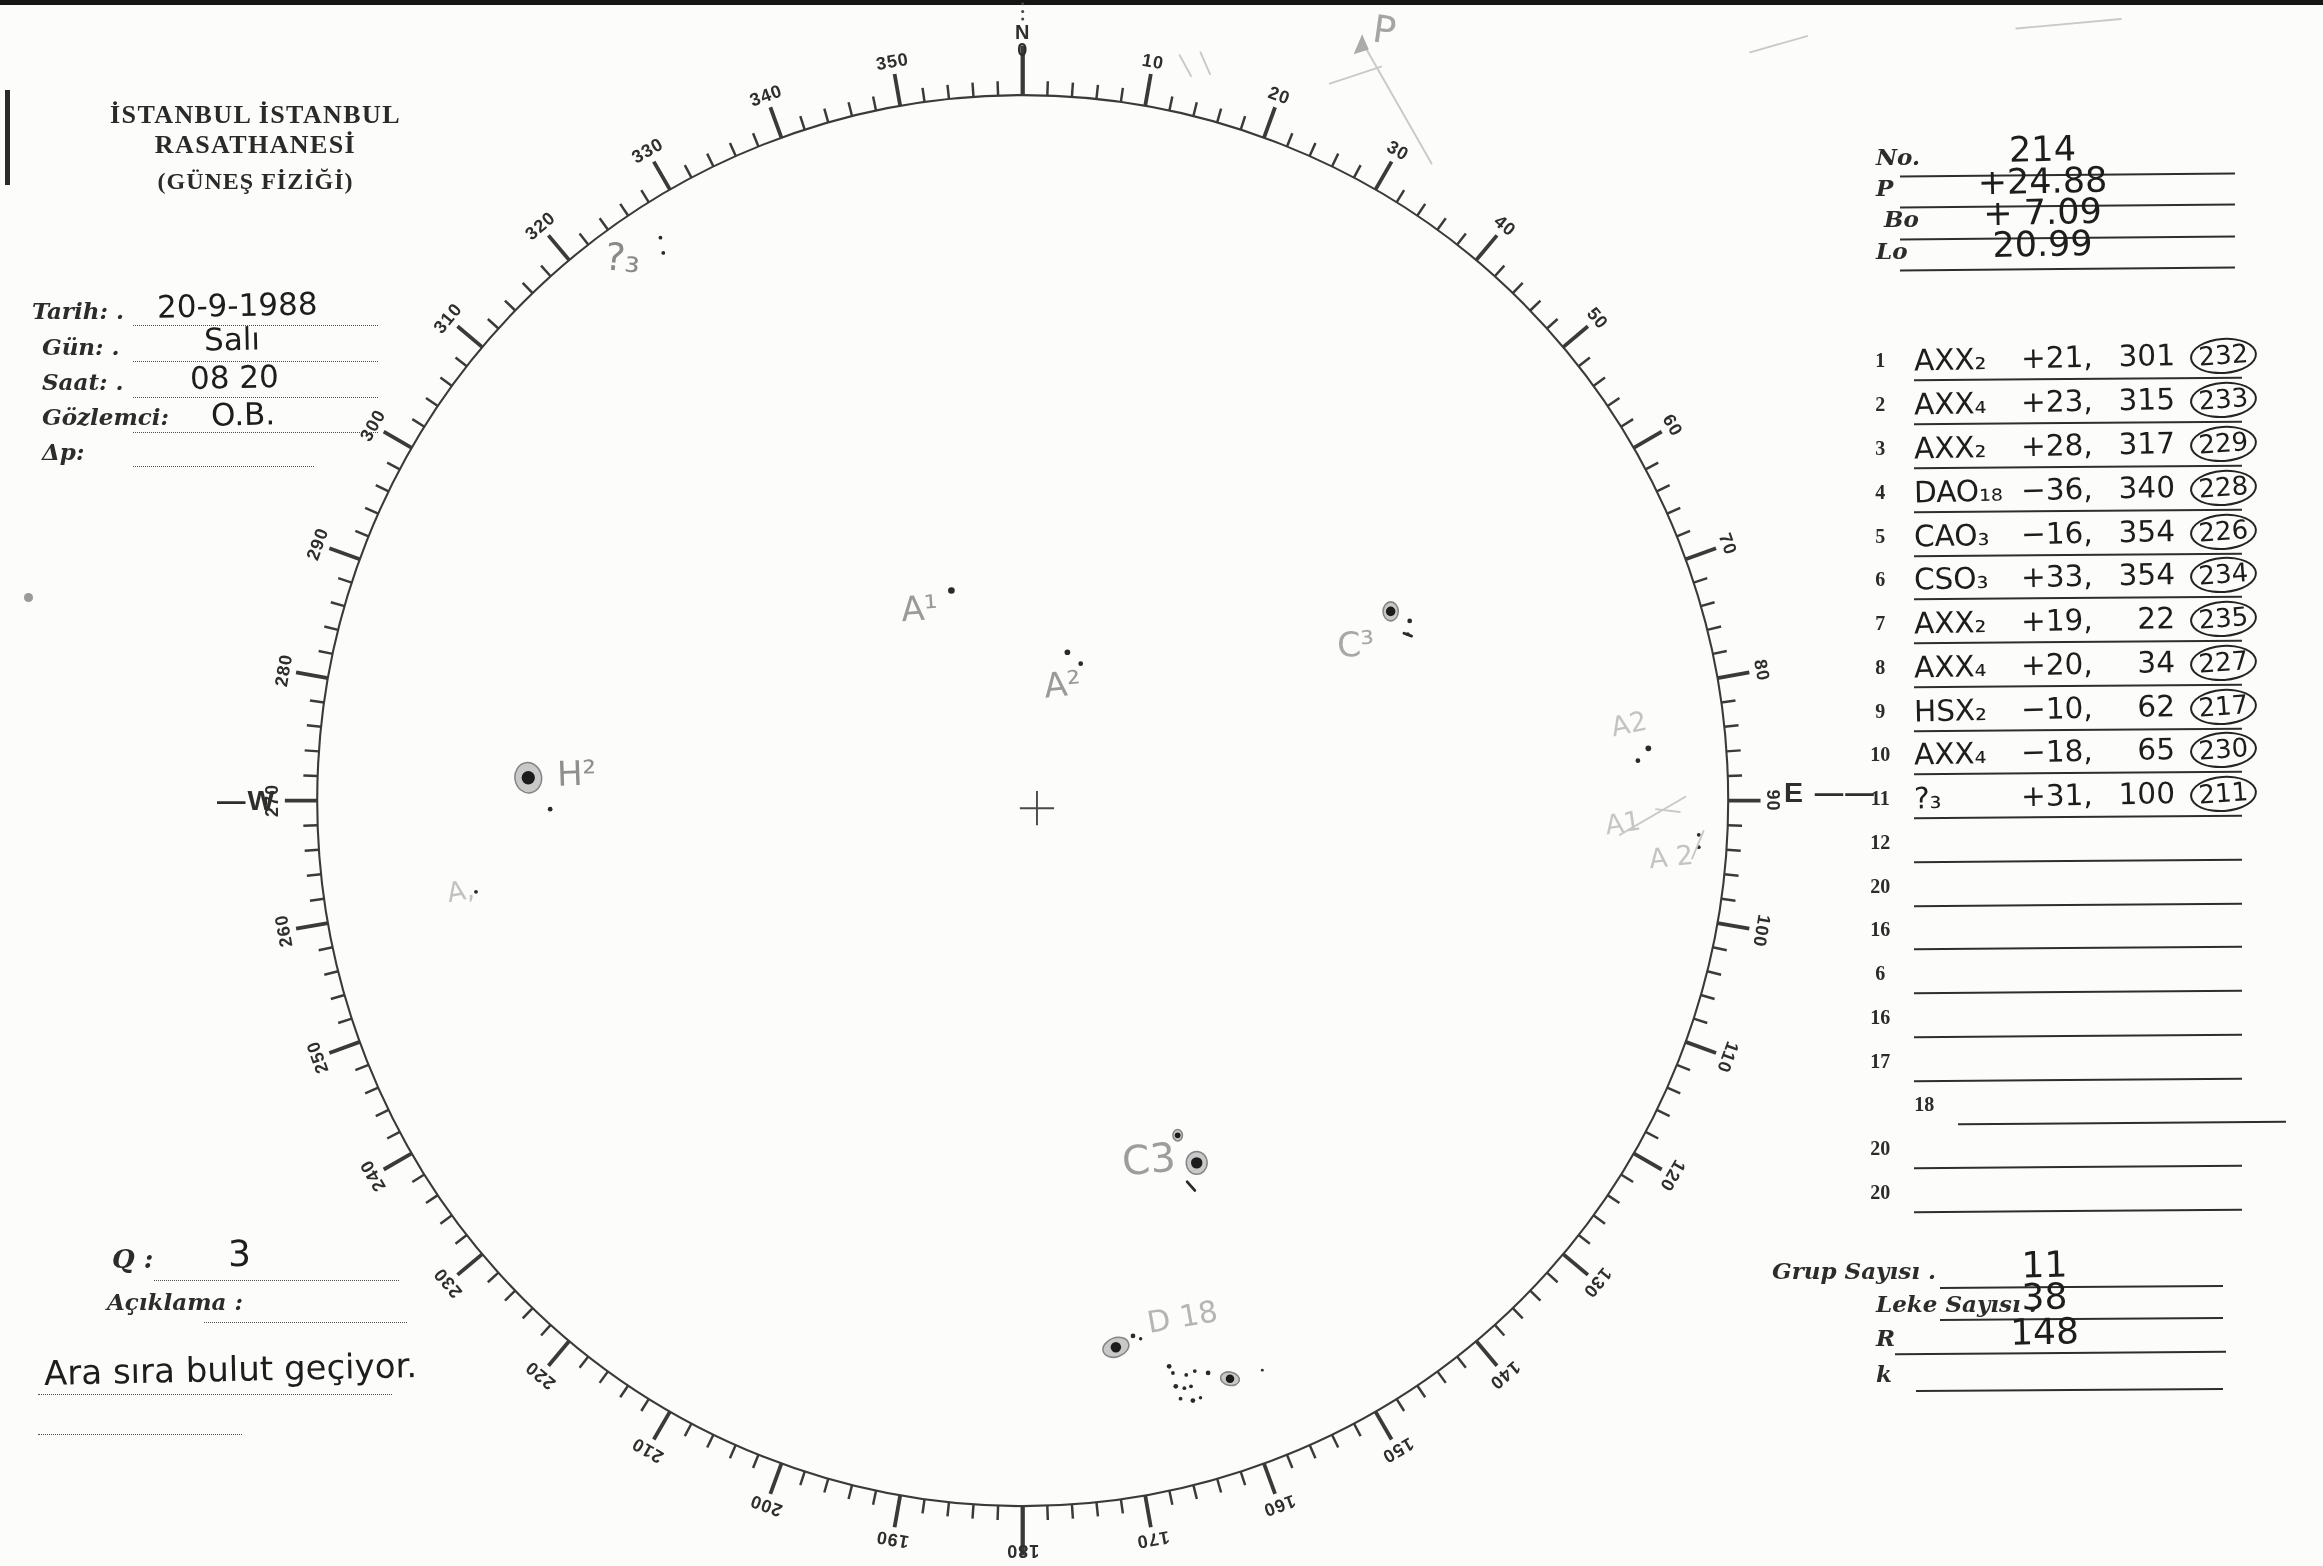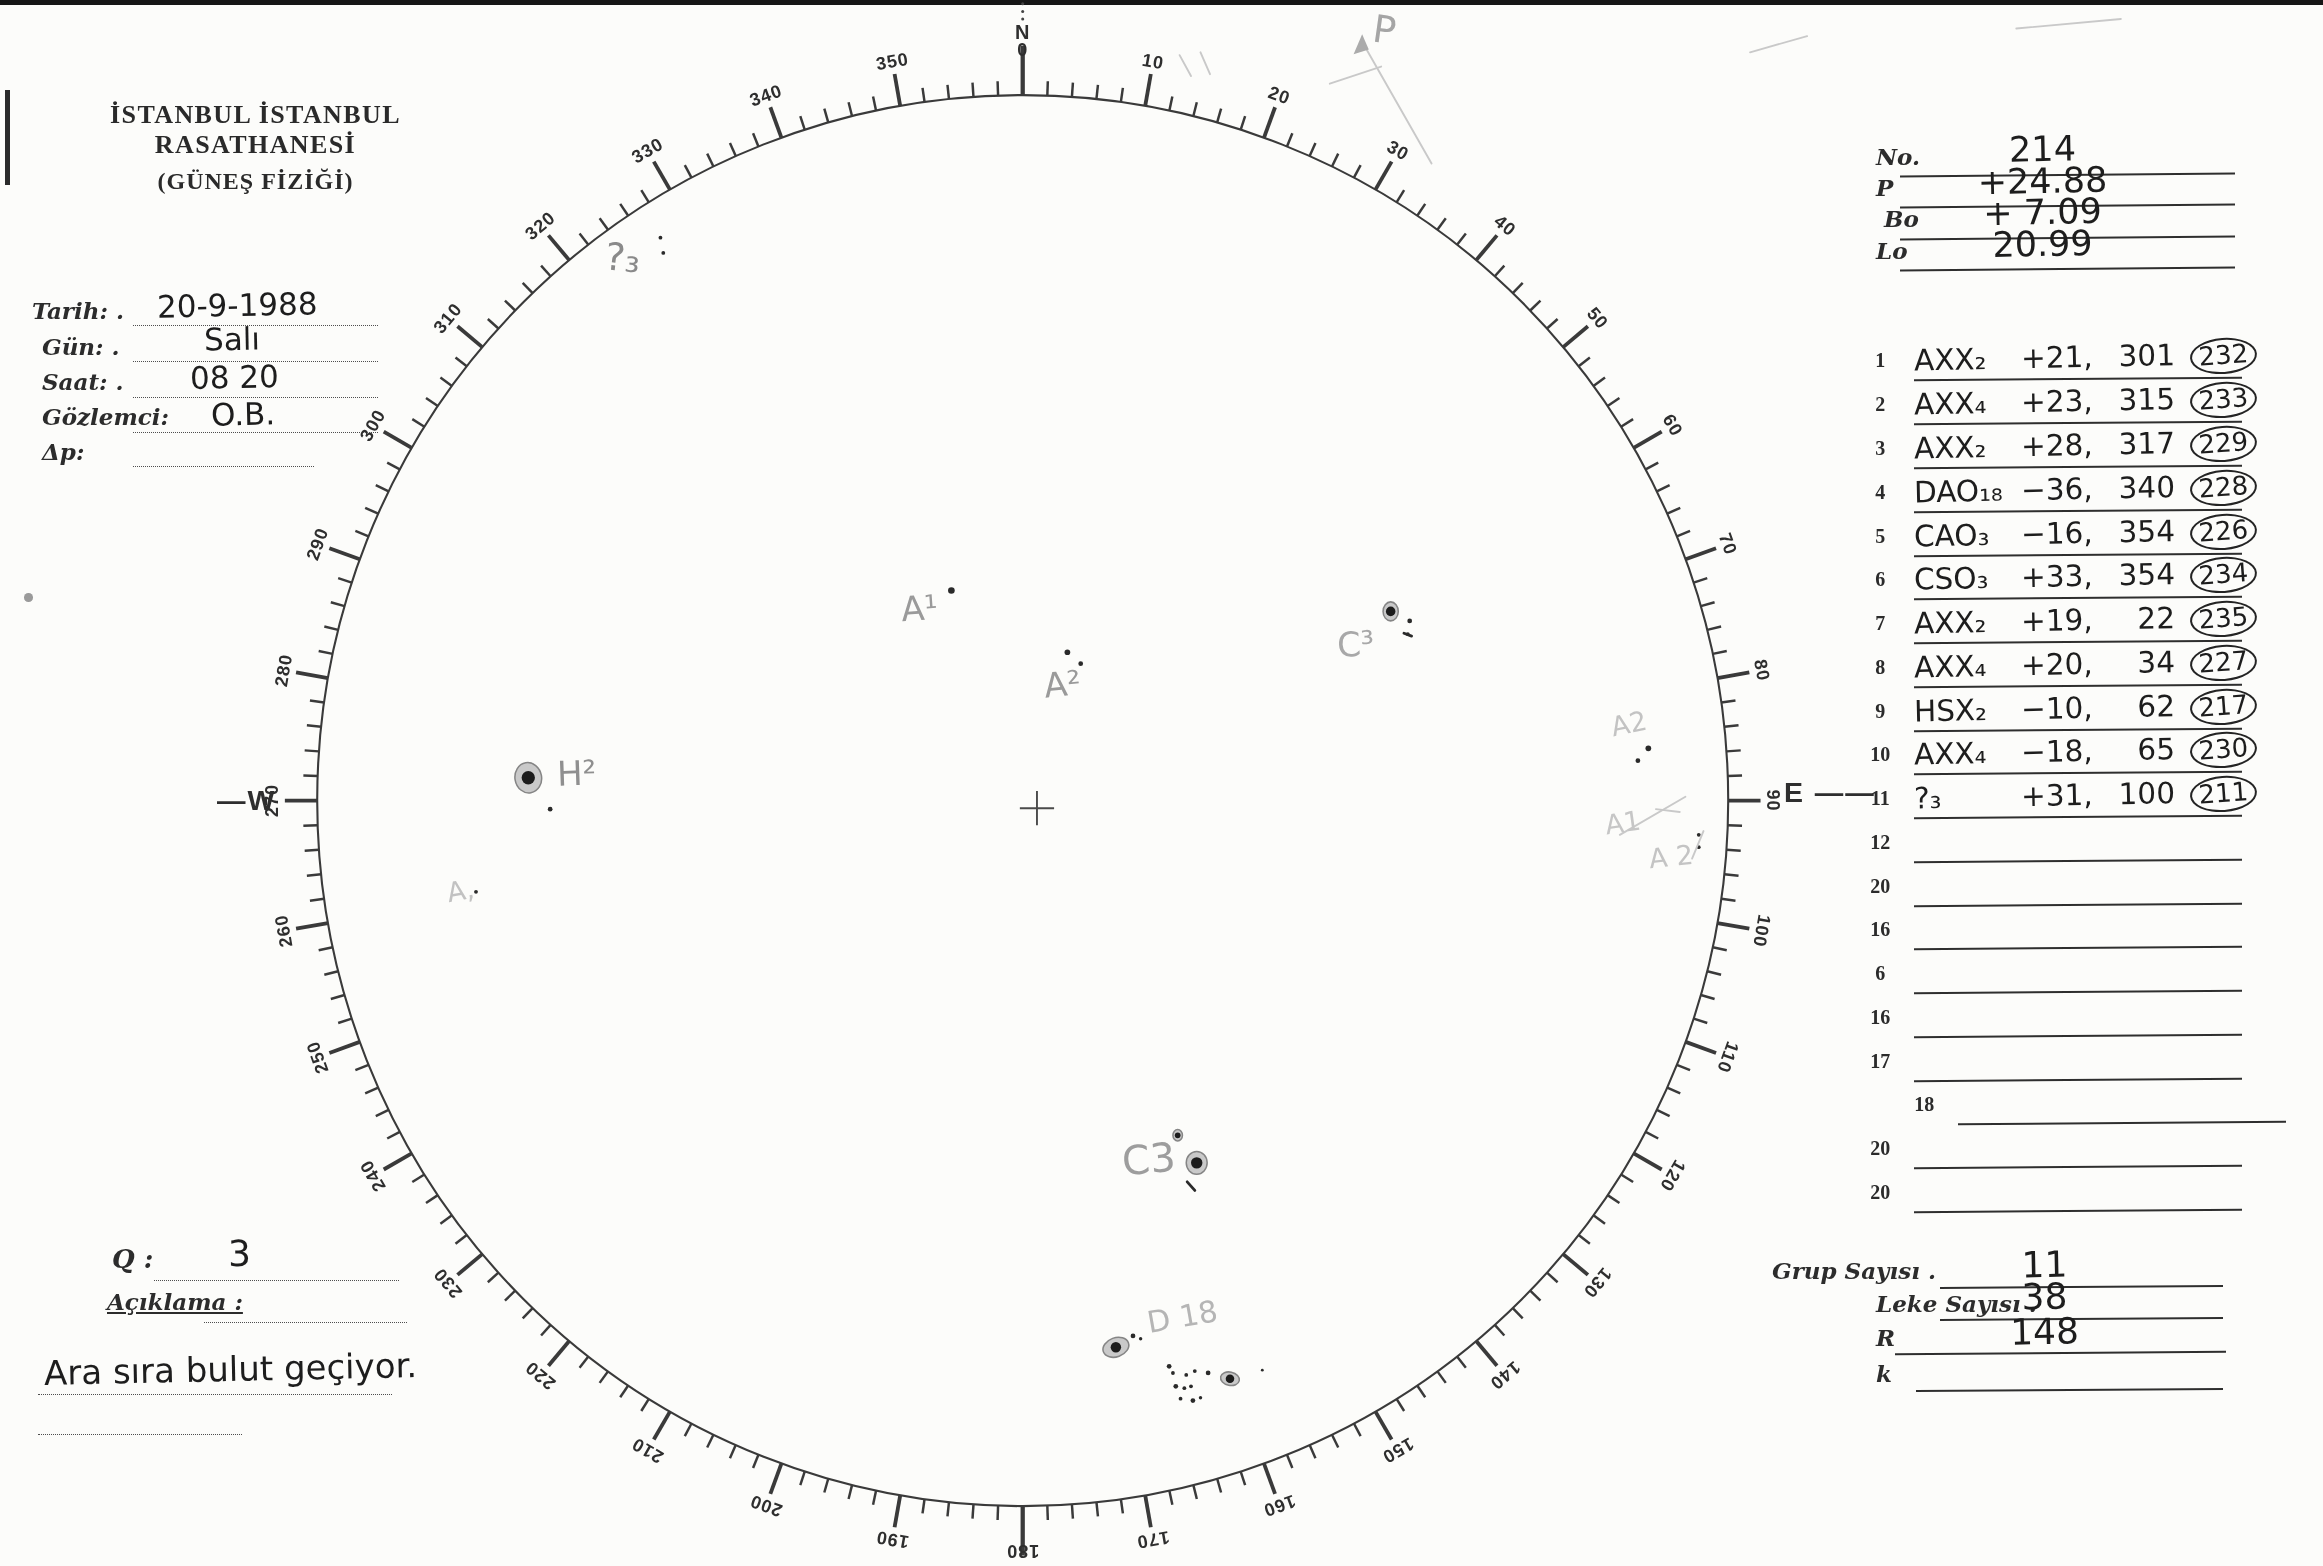--- a/index.html
+++ b/index.html
@@ -562,21 +562,21 @@
       <div class="abs solidline" style="left:1895px;top:1352px;width:331px;transform:rotate(-0.4deg);"></div>
       <div class="abs hw" style="left:1940px;top:1311px;width:209px;text-align:center;font-size:36px;">148</div>
       <div class="abs plabel" style="left:1876px;top:1360px;">k</div>
       <div class="abs solidline" style="left:1916px;top:1389px;width:307px;transform:rotate(-0.4deg);"></div>
     </div>
 
   <div class="abs plabel" style="left:112px;top:1244px;font-size:26px;">Q :</div>
   <div class="abs dotline" style="left:154px;top:1280px;width:245px;"></div>
   <div class="abs hw" style="left:228px;top:1233px;font-size:36px;">3</div>
 
-  <div class="abs plabel" style="left:107px;top:1288px;text-decoration:underline;">Açıklama :</div>
+  <div class="abs plabel" style="left:107px;top:1288px;">Açıklama :</div>
   <div class="abs dotline" style="left:204px;top:1322px;width:203px;"></div>
 
   <div class="abs hw" style="left:44px;top:1349px;font-size:34px;">Ara sıra bulut geçiyor.</div>
   <div class="abs dotline" style="left:38px;top:1394px;width:354px;"></div>
   <div class="abs dotline" style="left:38px;top:1434px;width:204px;"></div>
 
   <div id="pencil-layer">
       <div class="abs pencil" style="left:605px;top:236px;font-size:38px;color:#8a8a8a;transform:rotate(6deg);">?₃</div>
       <div class="abs pencil" style="left:901px;top:588px;font-size:34px;color:#9a9a9a;transform:rotate(-4deg);">A¹</div>
       <div class="abs pencil" style="left:1044px;top:664px;font-size:34px;color:#9a9a9a;transform:rotate(-6deg);">A²</div>

